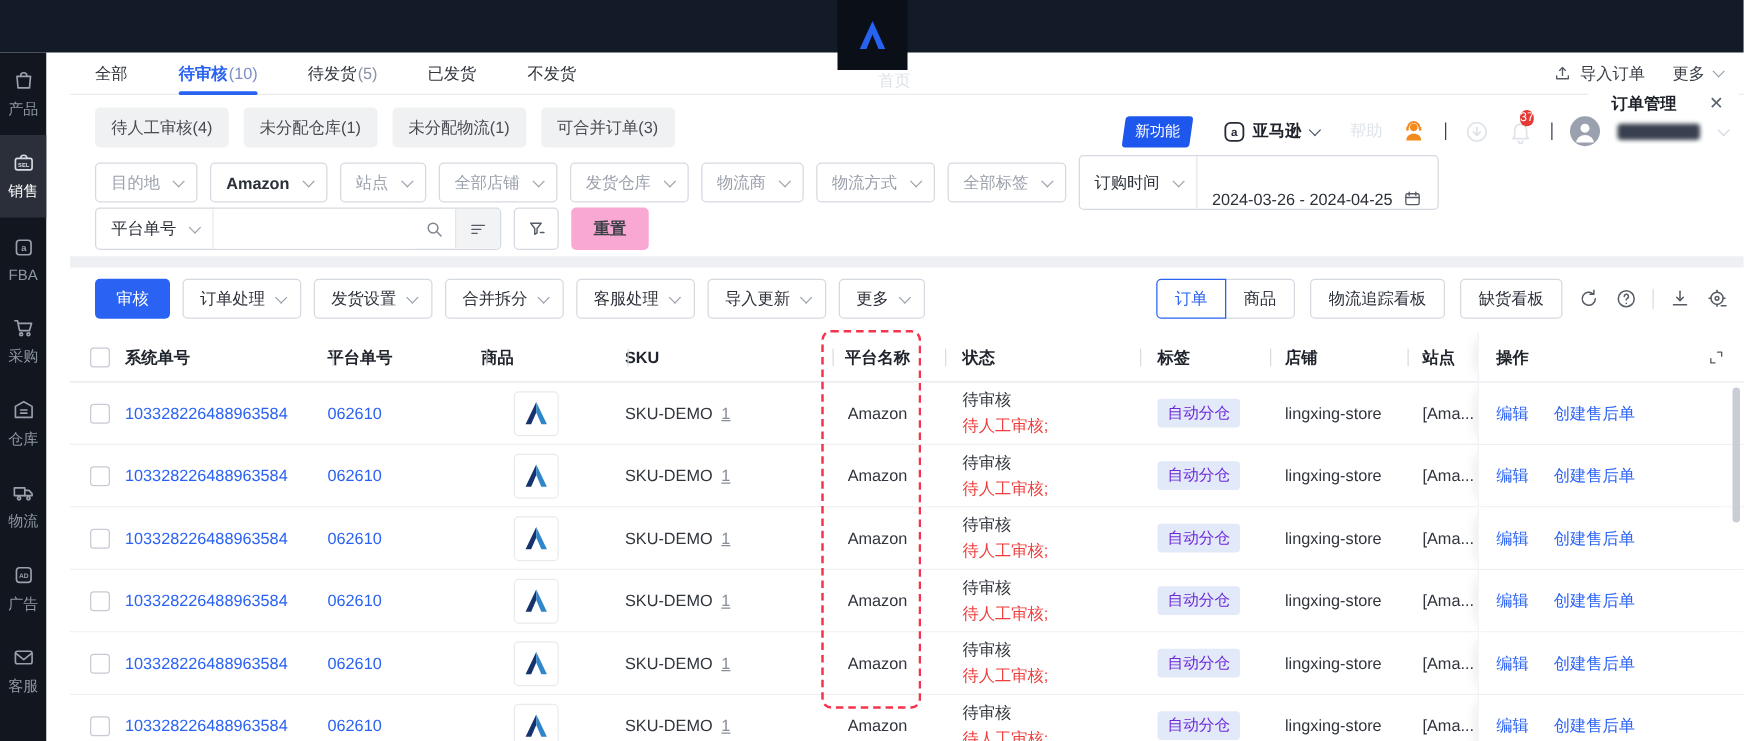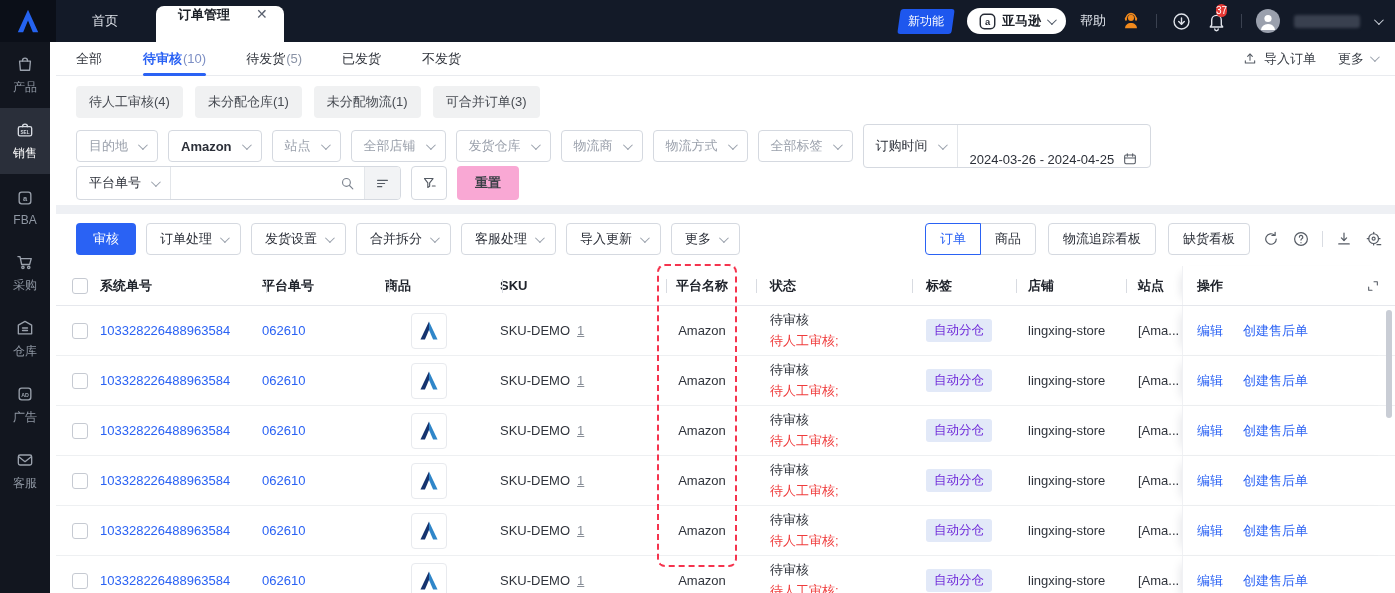--- a/index.html
+++ b/index.html
@@ -1,41 +1,41 @@
 <!DOCTYPE html>
 <html><head>
 <meta charset="utf-8">
 <style>
   * { margin:0; padding:0; box-sizing:border-box; }
   html,body { width:1395px; height:593px; overflow:hidden; background:#fff;
     font-family:"Liberation Sans","DejaVu Sans",sans-serif; }
   .app { position:relative; width:1395px; height:593px; }
 
   
-  .topbar { position:absolute; top:0; left:0; width:1395px; height:42px; background:#131a28; display:flex; align-items:center; z-index:20; }
+  .topbar { position:absolute; top:0; left:0; width:1395px; height:42px; background:#131a28; display:flex; align-items:center; z-index:20;flex-direction:column; }
   .logobox { width:56px; height:42px; background:#0b0f18; display:flex; align-items:center; justify-content:center; flex:0 0 56px; }
   .toptab-home { color:#dfe3ea; font-size:13px; margin-left:36px; cursor:pointer; }
   .toptab-active { margin-left:38px; height:36px; align-self:flex-end; background:#fff; border-radius:8px 8px 0 0; display:flex; gap:26px; padding:0 16px 0 22px; font-size:13px; color:#1c2027; font-weight:bold; }
   .toptab-close { color:#5b6270; font-weight:normal; font-size:14px; cursor:pointer; }
   .topright { margin-left:auto; display:flex; align-items:center; gap:14px; padding-right:14px; }
   .newbadge { background:#1e57ee; color:#fff; font-size:12px; padding:4px 9px; border-radius:3px; transform:skewX(-8deg); }
   .newbadge span { display:inline-block; transform:skewX(8deg); }
   .platpill { background:#fff; border-radius:15px; height:26px; display:flex; align-items:center; gap:6px; padding:0 12px; cursor:pointer; }
   .platpill .plabel { font-size:13px; color:#20242c; font-weight:bold; }
   .helptxt { color:#dfe3ea; font-size:13px; cursor:pointer; }
   .tdiv { width:1px; height:14px; background:#3a4150; }
   .badge-wrap { position:relative; }
   .redcount { position:absolute; top:-7px; left:10px; background:#e53935; color:#fff; font-size:10px; border-radius:8px; padding:1px 0; line-height:11px; }
   .avatar { width:24px; height:24px; border-radius:50%; background:#9aa0ad; overflow:hidden; }
   .nameblur { width:66px; height:13px; border-radius:3px; background:#39404f; filter:blur(1.5px); }
   .cv { width:7px; height:7px; border-right:1.5px solid #99a0ab; border-bottom:1.5px solid #99a0ab; transform:rotate(45deg) translateY(-2px); display:inline-block; flex:0 0 auto; }
   .cv.lt { border-color:#cfd4dd; }
 
   
-  .sidebar { position:absolute; top:42px; left:0; width:50px; height:551px; background:#12161f; z-index:15; }
+  .sidebar { position:absolute; top:42px; left:0; width:37px; height:551px; background:#12161f; z-index:15; }
   .snav { display:flex; flex-direction:column; }
   .sitem { height:66px; display:flex; flex-direction:column; align-items:center; justify-content:center; gap:5px; cursor:pointer; }
   .sitem .slabel { font-size:12px; color:#8f97a3; }
   .sitem.active { background:#2a2f3a; }
   .sitem.active .slabel { color:#fff; }
   .sic { stroke:#9aa1ac; fill:none; stroke-width:1.6; stroke-linecap:round; stroke-linejoin:round; }
   .sitem.active .sic { stroke:#d7dbe2; }
   .sictxt { fill:#9aa1ac; stroke:none; font-weight:bold; }
   .sitem.active .sictxt { fill:#d7dbe2; }
 
@@ -222,20 +222,29 @@
       <div class="sitem">
         <svg width="20" height="20" viewBox="0 0 24 24">
           <path class="sic" d="M12 4 L20 8.5 V19 H4 V8.5 Z"></path>
             <path class="sic" d="M9 12 h6"></path>
             <path class="sic" d="M9 15 h6"></path>
         </svg>
         <span class="slabel">仓库</span>
       </div>
       <div class="sitem">
         <svg width="20" height="20" viewBox="0 0 24 24">
+          <rect class="sic" x="3" y="7.5" width="10" height="7.5"></rect>
+            <path class="sic" d="M13 10 h4 l3 3 v2 h-7"></path>
+            <circle class="sic" cx="7.5" cy="17.5" r="1.5"></circle>
+            <circle class="sic" cx="16.5" cy="17.5" r="1.5"></circle>
+        </svg>
+        <span class="slabel">物流</span>
+      </div>
+      <div class="sitem">
+        <svg width="20" height="20" viewBox="0 0 24 24">
           <rect class="sic" x="5" y="5" width="14" height="14" rx="3"></rect>
           <text class="sictxt" x="12" y="15" text-anchor="middle" font-size="6.4">AD</text>
         </svg>
         <span class="slabel">广告</span>
       </div>
       <div class="sitem">
         <svg width="20" height="20" viewBox="0 0 24 24">
           <rect class="sic" x="4" y="6" width="16" height="12" rx="2"></rect>
             <path class="sic" d="M4.5 8 L12 14 L19.5 8"></path>
         </svg>

